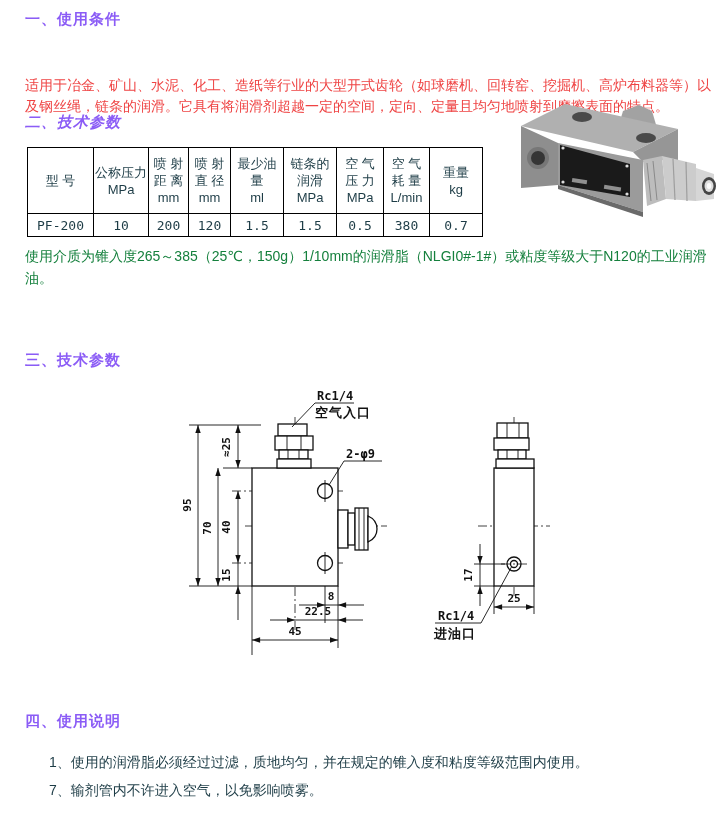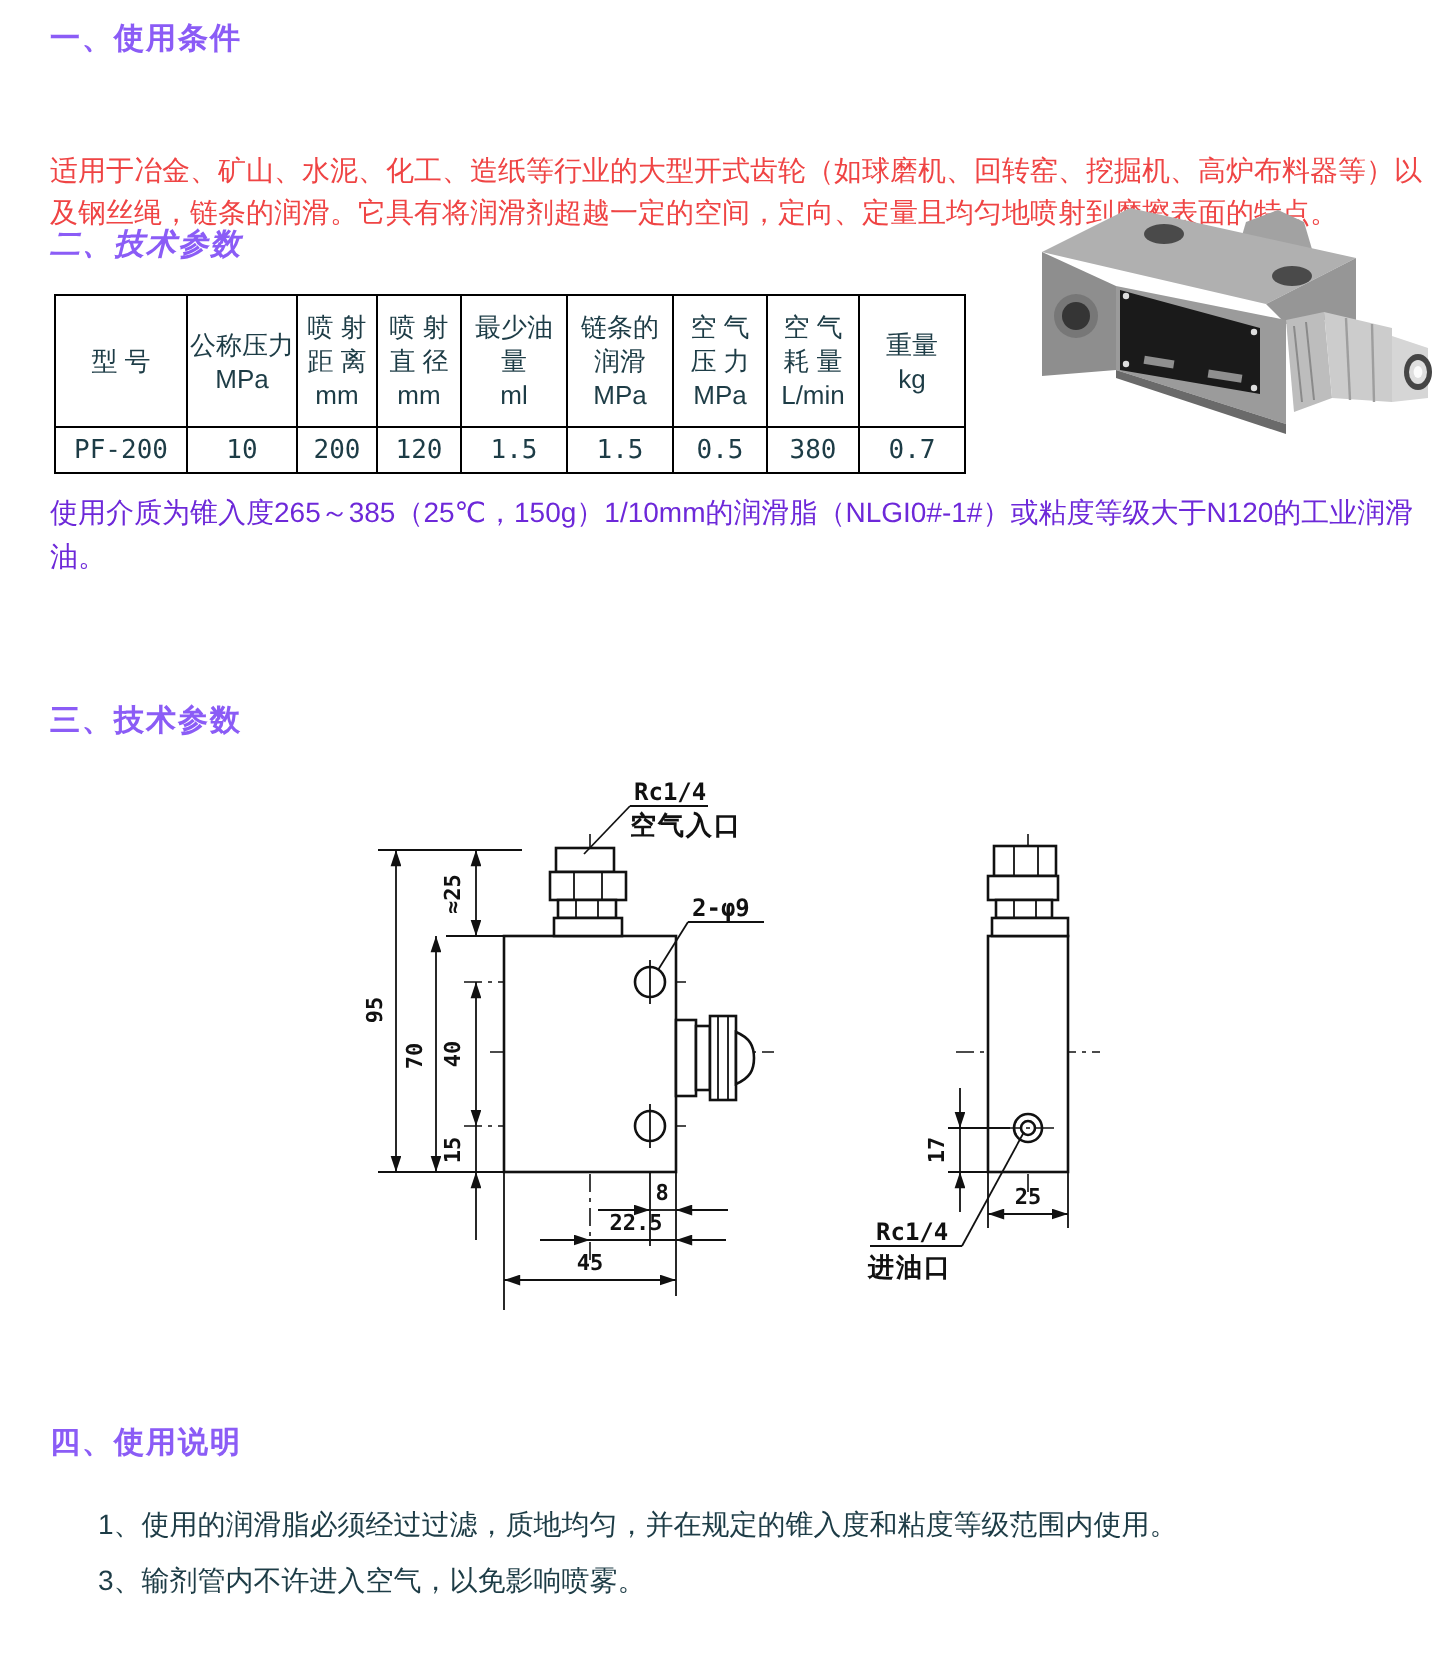--- a/index.html
+++ b/index.html
@@ -1,21 +1,21 @@
 <!DOCTYPE html>
 <html><head>
 <meta charset="utf-8">
 <style>
   * { margin:0; padding:0; box-sizing:border-box; }
   html,body { width:725px; height:830px; background:#ffffff; position:relative;
     font-family:"Liberation Sans","DejaVu Sans",sans-serif; }
   .abs { position:absolute; }
   .heading { font-size:15px; font-weight:bold; color:#8b5cf6; letter-spacing:1px; }
   .body-text { font-size:14px; color:#ef4444; line-height:21px;margin-top:44px; }
-  .note-text { font-size:14px; color:#6d28d9; line-height:22px; }
+  .note-text { font-size:14px; color:#15803d; line-height:22px; }
   .list-item { font-size:14px; color:#1d3c46; line-height:21px; margin-bottom:7px;margin-left:24px; }
 
   table.spec { border-collapse:collapse; table-layout:fixed; background:#fff; }
   table.spec th, table.spec td {
     border:1px solid #000; text-align:center; vertical-align:middle;
     color:#1d3c46; font-size:13px; padding:0 1px;
   }
   table.spec th { font-weight:normal; white-space:pre-line; line-height:17px; height:66px; }
   table.spec td { height:23px; font-family:"DejaVu Sans Mono","Liberation Mono",monospace; }
 
@@ -249,14 +249,14 @@
     <line class="thin" x1="306" y1="240" x2="337" y2="183"></line>
     <line class="thin" x1="260" y1="240" x2="306" y2="240"></line>
     <text class="dim" x="263" y="237" style="font-size:12px">Rc1/4</text>
     <text class="cjk" x="259" y="255">进油口</text>
   </g>
 </svg>
 
 <div class="abs heading" style="left:25px; top:712px;text-align:center;">四、使用说明</div>
 <div class="abs" style="left:25px; top:752px; width:692px;">
   <div class="list-item">1、使用的润滑脂必须经过过滤，质地均匀，并在规定的锥入度和粘度等级范围内使用。</div>
-  <div class="list-item">3、输剂管内不许进入空气，以免影响喷雾。</div>
+  <div class="list-item">7、输剂管内不许进入空气，以免影响喷雾。</div>
 </div>
 
 </body></html>

